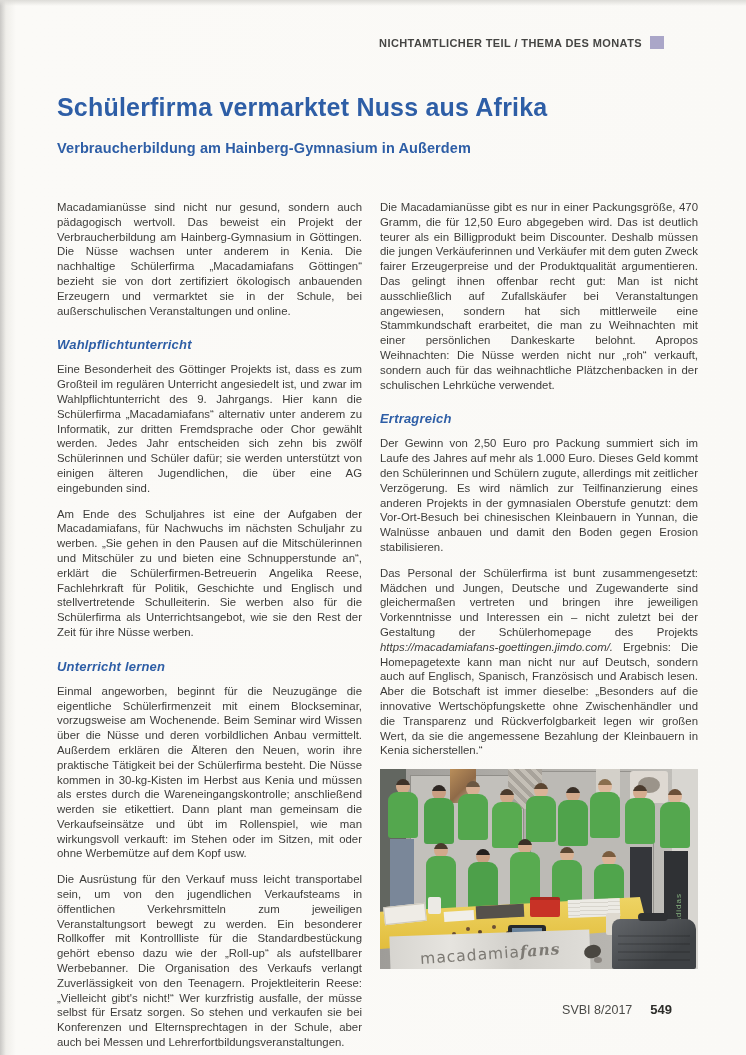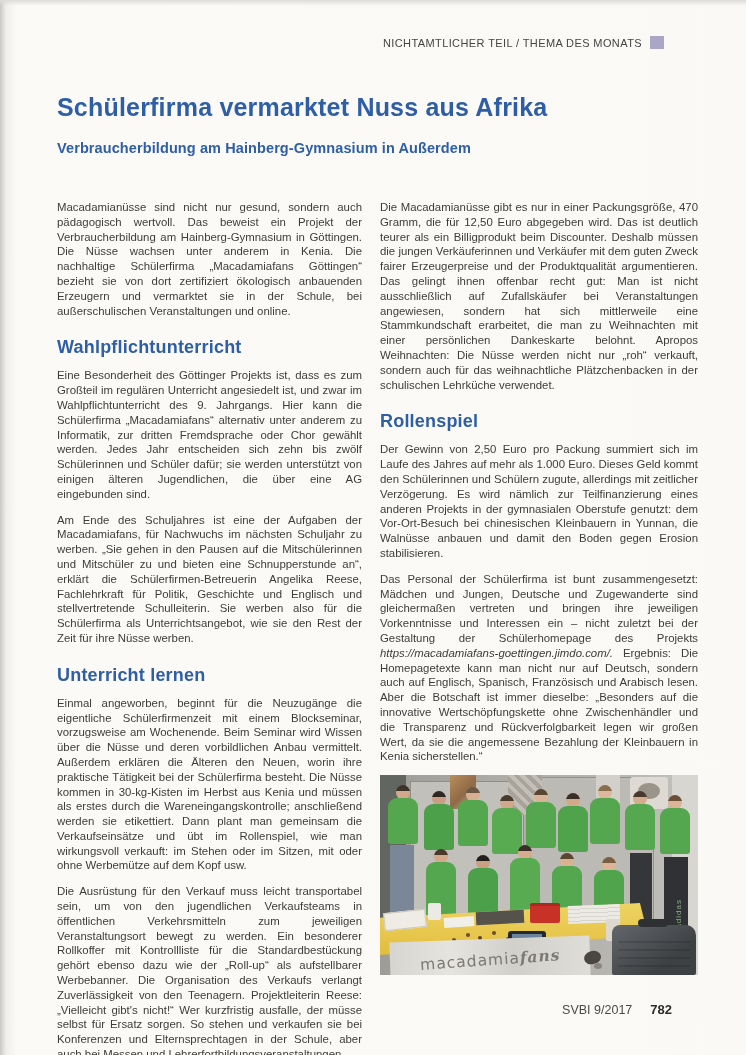--- a/index.html
+++ b/index.html
@@ -16,21 +16,21 @@
   .page::before{
     content:"";position:absolute;left:0;top:0;right:0;height:6px;
     background:linear-gradient(#dddcd8,rgba(250,249,246,0));pointer-events:none;
   }
   
   .hd-row{
     display:flex;justify-content:flex-end;align-items:center;
     padding:36px 82px 0 0;gap:8px;
   }
   .hd-label{
-    font-size:11px;color:#454543;letter-spacing:.4px;font-weight:400;
+    font-size:11px;color:#454543;letter-spacing:.4px;font-weight:700;
   }
   .hd-marker{width:14px;height:13px;background:#aaa6c8;display:inline-block;}
   
   .title{
     margin:44px 48px 0 57px;
     color:#2e5ea6;font-size:25px;font-weight:700;letter-spacing:.2px;
   }
   .subtitle{
     margin:18px 48px 0 57px;
     color:#2e5ea6;font-size:14.5px;font-weight:700;letter-spacing:.1px;
@@ -42,21 +42,21 @@
   }
   .col-l{width:305px;flex:none;}
   .col-r{width:318px;flex:none;}
   .cols p{
     margin:0 0 11px 0;
     font-size:11.4px;line-height:14.8px;color:#3d3c3a;
     text-align:justify;hyphens:auto;-webkit-hyphens:auto;
   }
   .sec-h{
     margin:19px 0 10px 0;
-    color:#2e5ea6;font-size:18px;font-weight:700;letter-spacing:.2px;
+    color:#2e5ea6;font-size:13px;font-weight:700;letter-spacing:.2px;font-style:italic;
   }
   .url{font-style:italic;}
   
   .photo{
     position:relative;width:318px;height:200px;margin:6px 0 0 0;overflow:hidden;
     background:linear-gradient(90deg,#9e9c98 0,#aeaca7 40%,#b8b6b1 75%,#c4c2bd 100%);
   }
   .ph-abs{position:absolute;}
   .pp{position:absolute;width:30px;display:flex;flex-direction:column;align-items:center;z-index:2;}
   .pp .hd{width:14px;height:15px;border-radius:50%;background:linear-gradient(#4a3a2c 40%,#d2a98b 42%);}
@@ -99,21 +99,21 @@
       <p>Am Ende des Schuljahres ist eine der Aufgaben der Macadamiafans, für Nachwuchs im nächsten Schuljahr zu werben. „Sie gehen in den Pausen auf die Mitschülerinnen und Mitschüler zu und bieten eine Schnupperstunde an“, erklärt die Schülerfirmen-Betreuerin Angelika Reese, Fachlehrkraft für Politik, Geschichte und Englisch und stellvertretende Schulleiterin. Sie werben also für die Schülerfirma als Unterrichtsangebot, wie sie den Rest der Zeit für ihre Nüsse werben.</p>
 
       <h3 class="sec-h">Unterricht lernen</h3>
       <p>Einmal angeworben, beginnt für die Neuzugänge die eigentliche Schülerfirmenzeit mit einem Blockseminar, vorzugsweise am Wochenende. Beim Seminar wird Wissen über die Nüsse und deren vorbildlichen Anbau vermittelt. Außerdem erklären die Älteren den Neuen, worin ihre praktische Tätigkeit bei der Schülerfirma besteht. Die Nüsse kommen in 30-kg-Kisten im Herbst aus Kenia und müssen als erstes durch die Wareneingangskontrolle; anschließend werden sie etikettiert. Dann plant man gemeinsam die Verkaufseinsätze und übt im Rollenspiel, wie man wirkungsvoll verkauft: im Stehen oder im Sitzen, mit oder ohne Werbemütze auf dem Kopf usw.</p>
       <p>Die Ausrüstung für den Verkauf muss leicht transportabel sein, um von den jugendlichen Verkaufsteams in öffentlichen Verkehrsmitteln zum jeweiligen Veranstaltungsort bewegt zu werden. Ein besonderer Rollkoffer mit Kontrollliste für die Standardbestückung gehört ebenso dazu wie der „Roll-up“ als aufstellbarer Werbebanner. Die Organisation des Verkaufs verlangt Zuverlässigkeit von den Teenagern. Projektleiterin Reese: „Vielleicht gibt's nicht!“ Wer kurzfristig ausfalle, der müsse selbst für Ersatz sorgen. So stehen und verkaufen sie bei Konferenzen und Elternsprechtagen in der Schule, aber auch bei Messen und Lehrerfortbildungsveranstaltungen.</p>
     </div>
 
     <div class="col-r">
       <p>Die Macadamianüsse gibt es nur in einer Packungsgröße, 470 Gramm, die für 12,50 Euro abgegeben wird. Das ist deutlich teurer als ein Billigprodukt beim Discounter. Deshalb müssen die jungen Verkäuferinnen und Verkäufer mit dem guten Zweck fairer Erzeugerpreise und der Produktqualität argumentieren. Das gelingt ihnen offenbar recht gut: Man ist nicht ausschließlich auf Zufallskäufer bei Veranstaltungen angewiesen, sondern hat sich mittlerweile eine Stammkundschaft erarbeitet, die man zu Weihnachten mit einer persönlichen Dankeskarte belohnt. Apropos Weihnachten: Die Nüsse werden nicht nur „roh“ verkauft, sondern auch für das weihnachtliche Plätzchenbacken in der schulischen Lehrküche verwendet.</p>
 
-      <h3 class="sec-h">Rollenspiel</h3>
+      <h3 class="sec-h">Ertragreich</h3>
       <p>Der Gewinn von 2,50 Euro pro Packung summiert sich im Laufe des Jahres auf mehr als 1.000 Euro. Dieses Geld kommt den Schülerinnen und Schülern zugute, allerdings mit zeitlicher Verzögerung. Es wird nämlich zur Teilfinanzierung eines anderen Projekts in der gymnasialen Oberstufe genutzt: dem Vor-Ort-Besuch bei chinesischen Kleinbauern in Yunnan, die Walnüsse anbauen und damit den Boden gegen Erosion stabilisieren.</p>
       <p><span>Das Personal der Schülerfirma ist bunt zusammengesetzt: Mädchen und Jungen, Deutsche und Zugewanderte sind gleichermaßen vertreten und bringen ihre jeweiligen Vorkenntnisse und Interessen ein – nicht zuletzt bei der Gestaltung der Schülerhomepage des Projekts </span><span class="url">https://macadamiafans-goettingen.jimdo.com/.</span><span> Ergebnis: Die Homepagetexte kann man nicht nur auf Deutsch, sondern auch auf Englisch, Spanisch, Französisch und Arabisch lesen. Aber die Botschaft ist immer dieselbe: „Besonders auf die innovative Wertschöpfungskette ohne Zwischenhändler und die Transparenz und Rückverfolgbarkeit legen wir großen Wert, da sie die angemessene Bezahlung der Kleinbauern in Kenia sicherstellen.“</span></p>
 
       <figure class="photo" style="margin:6px 0 0 0;">
 
         <div class="ph-abs" style="left:0;top:0;width:26px;height:150px;background:#626660;"></div>
         <div class="ph-abs" style="left:30px;top:6px;width:112px;height:138px;background:#c2c0bb;border:1px solid #908e89;"></div>
         <div class="ph-abs" style="left:150px;top:2px;width:122px;height:145px;background:#bcbab5;border:1px solid #94928d;"></div>
         <div class="ph-abs" style="left:292px;top:0;width:26px;height:200px;background:#d8d6d1;"></div>
         <div class="ph-abs" style="left:70px;top:0;width:26px;height:34px;background:linear-gradient(135deg,#b98e5a,#8f6a48 55%,#c7b9a5);"></div>
@@ -205,17 +205,17 @@
         <div class="ph-abs" style="left:214px;top:188px;width:8px;height:6px;background:#8a8580;border-radius:50%;z-index:6;"></div>
 
         <div class="ph-abs" style="left:232px;top:150px;width:84px;height:50px;z-index:7;background:linear-gradient(145deg,#63666a,#3e4144 70%);border-radius:8px 10px 2px 2px;"></div>
         <div class="ph-abs" style="left:258px;top:144px;width:30px;height:8px;z-index:7;background:#2e3033;border-radius:4px;"></div>
         <div class="ph-abs" style="left:238px;top:160px;width:72px;height:34px;z-index:7;background:repeating-linear-gradient(#00000000 0 6px,#00000022 6px 8px);"></div>
       </figure>
     </div>
   </div>
 
   <div class="footer">
-    <span class="issue">SVBI 9/2017</span>
-    <span class="pageno">782</span>
+    <span class="issue">SVBI 8/2017</span>
+    <span class="pageno">549</span>
   </div>
 
 </div>
 
 </body></html>

